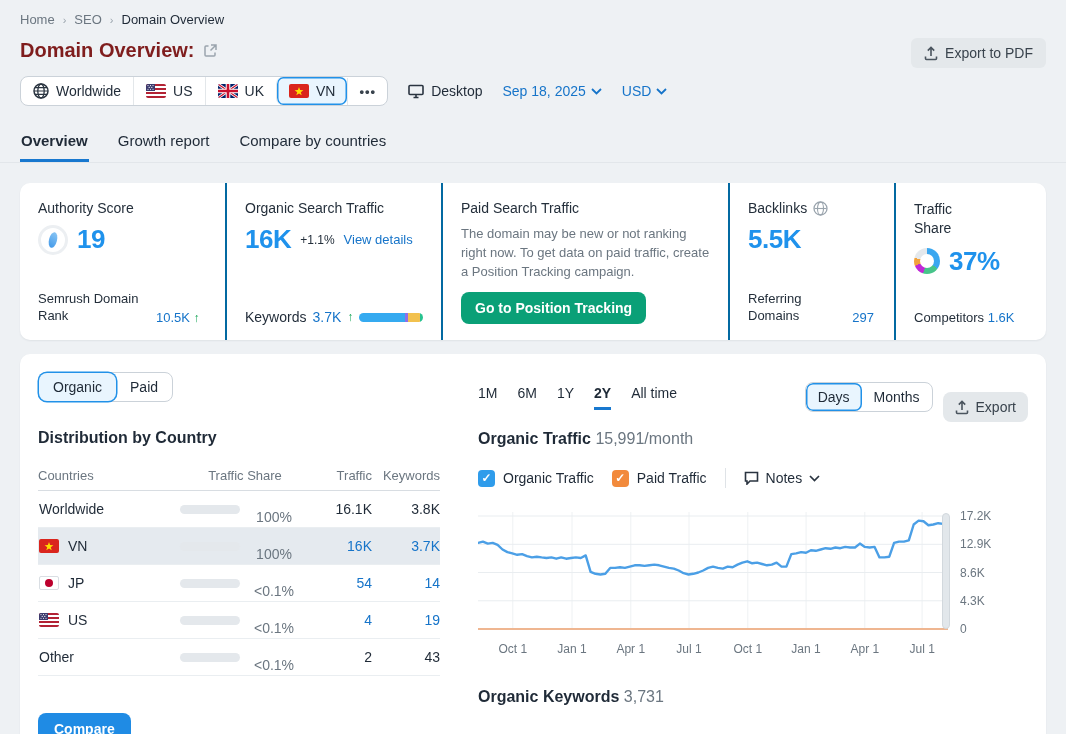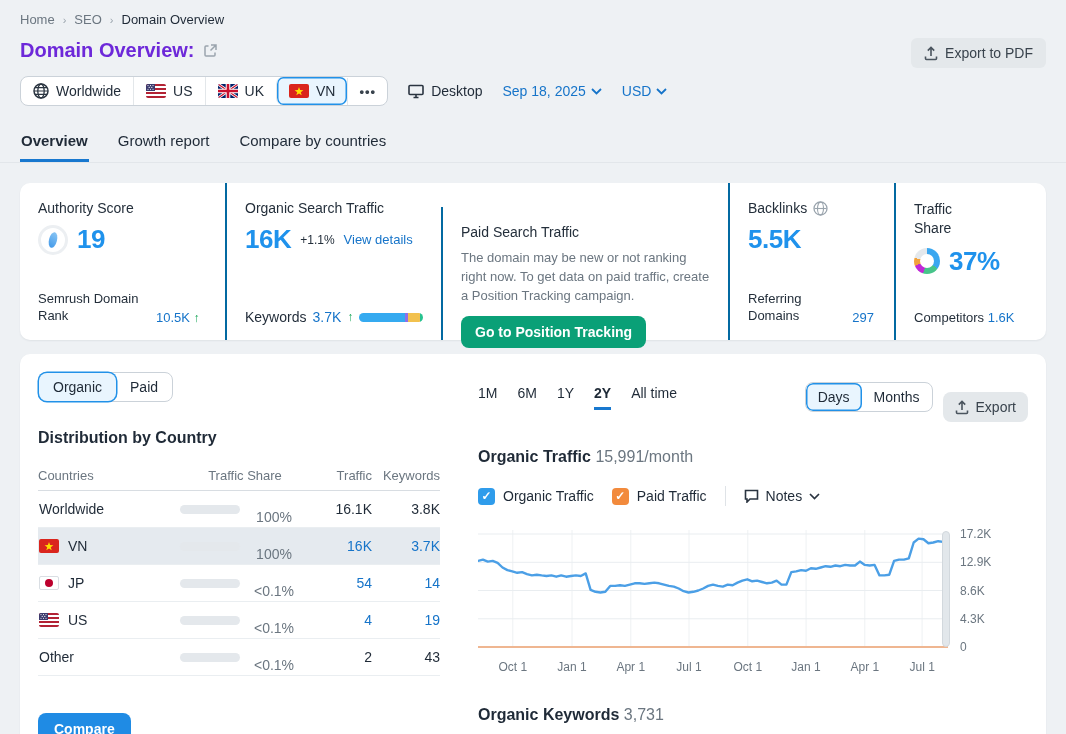--- a/index.html
+++ b/index.html
@@ -10,21 +10,21 @@
   }
   .page { width:1066px; height:734px; position:relative; padding:12px 20px 0; }
 
   
   .crumbs { display:flex; align-items:center; gap:8px; font-size:13px; color:#6b7680; }
   .crumbs .sep { color:#9aa4ad; font-size:11px; }
   .crumbs .current { color:#1f2a37; }
 
   
   .title-row { display:flex; align-items:center; margin-top:12px; }
-  .page-title { font-size:20px; font-weight:700; color:#6d28d9; }
+  .page-title { font-size:20px; font-weight:700; color:#7f1d1d; }
   .ext-icon { margin-left:8px; display:inline-flex; }
   .export-pdf {
     position:absolute; right:20px; top:38px; display:flex; align-items:center; gap:7px;
     background:#e4e8eb; border:none; border-radius:6px; padding:7px 13px;
     font-size:14px; color:#39434d; font-family:inherit; cursor:pointer;
   }
 
   
   .filter-row { display:flex; align-items:center; gap:20px; margin-top:14px; }
   .loc-group { display:flex; align-items:center; background:#fff; border:1px solid #cbd2d9; border-radius:8px; overflow:hidden; }
@@ -45,21 +45,21 @@
   .metrics-card { margin-top:20px; height:157px; display:flex; }
   .mcol { padding:17px 18px 15px; display:flex; flex-direction:column; border-left:2px solid #0369a1; }
   .mcol:first-child { border-left:none; }
   .mlabel { font-size:14px; color:#242f3b; display:flex; align-items:center; gap:6px; }
   .mval-row { display:flex; align-items:center; gap:9px; margin-top:8px; }
   .big-num { font-size:26px; font-weight:700; color:#1f92ec; letter-spacing:-.5px; }
   .mspacer { flex:1; }
   .mbottom { font-size:13px; color:#242f3b; }
   .blue { color:#1674c9; }
   .green-up { color:#12a454; font-size:12px; }
-  .w-auth { width:205px; } .w-org { width:216px; } .w-paid { width:287px;margin-top:24px; } .w-back { width:166px; } .w-share { flex:1; }
+  .w-auth { width:205px; } .w-org { width:216px; } .w-paid { width:287px; } .w-back { width:166px; } .w-share { flex:1; }
 
   .gauge-icon { width:30px; height:30px; border-radius:50%; border:3px solid #eceff2; position:relative; }
   .gauge-icon i { position:absolute; left:8px; top:4px; width:8px; height:16px; border-radius:50%;
     background:linear-gradient(200deg,#8ec8f5,#3f97e8); transform:rotate(14deg); display:block; }
 
   .pct-small { font-size:12px; color:#242f3b; }
   .view-details { font-size:13px; }
   .kw-row { display:flex; align-items:center; gap:6px; font-size:14px; }
   .kw-bar { display:flex; width:88px; height:9px; border-radius:5px; overflow:hidden; }
 
@@ -102,21 +102,21 @@
   .ranges { display:flex; gap:20px; align-items:center; }
   .range-tab { font-size:14px; color:#1f2a37; cursor:pointer; padding-bottom:6px; border-bottom:3px solid transparent; }
   .range-tab.selected { font-weight:700; border-bottom-color:#1878cf; }
   .head-right { margin-left:auto; display:flex; gap:10px; align-items:center; }
   .gran-group { display:flex; border:1px solid #cbd2d9; border-radius:8px; background:#fff; overflow:hidden; }
   .gran { padding:6px 12px; font-size:14px; cursor:pointer; }
   .gran.selected { background:#e9f5fe; box-shadow:inset 0 0 0 1.5px #2191e8; border-radius:7px; }
   .export-btn { display:flex; align-items:center; gap:7px; background:#e4e8eb; border:none; border-radius:8px;
     padding:7px 12px; font-size:14px; color:#39434d; cursor:pointer; font-family:inherit;margin-top:20px; }
 
-  .ot-title { margin-top:26px; font-size:16px; }
+  .ot-title { margin-top:8px; font-size:16px; }
   .ot-title b { font-weight:700; } .ot-title span { color:#6b7680; }
 
   .legend-row { display:flex; align-items:center; gap:18px; margin-top:20px; font-size:14px; }
   .legend-item { display:flex; align-items:center; gap:8px; cursor:pointer; }
   .chk { width:17px; height:17px; border-radius:4px; color:#fff; font-size:12px; font-weight:700;
     display:flex; align-items:center; justify-content:center; }
   .vdiv { width:1px; height:20px; background:#dfe3e7; }
   .notes { display:flex; align-items:center; gap:7px; cursor:pointer; }
 
   .chart-wrap { position:relative; margin-top:16px; width:520px; }

